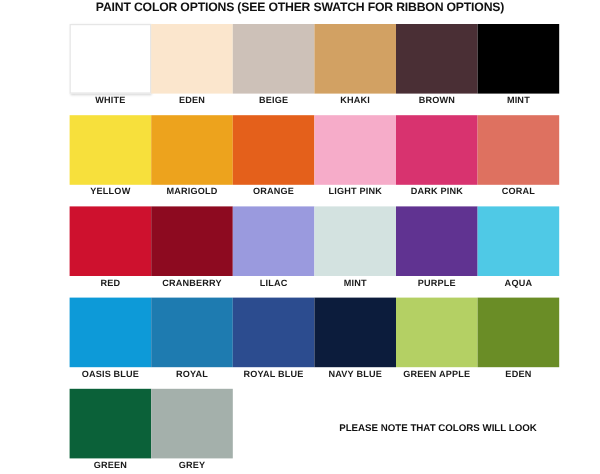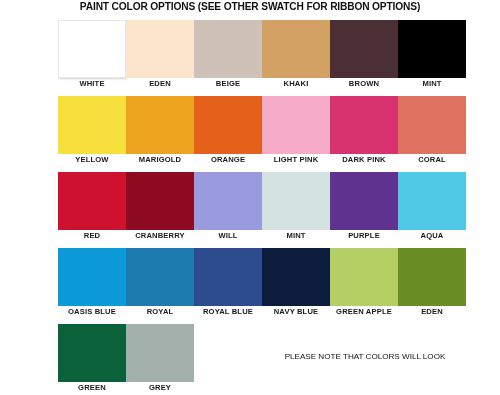--- a/index.html
+++ b/index.html
@@ -59,21 +59,21 @@
     letter-spacing:0.15px;
     color:#1a1a1a;
     white-space:nowrap;
   }
   .note{
     position:absolute;
     left:240px;top:350px;
     width:250px;
     text-align:center;
     font-size:8.1px;
-    font-weight:normal;
+    font-weight:bold;
     line-height:13px;
     color:#111111;
   }
   .note-line{display:block;white-space:nowrap;}
 </style>
 </head>
 <body>
 
 <div id="chart">
 
@@ -136,21 +136,21 @@
         <div class="cell">
           <div class="swatch" style="background: rgb(206, 17, 46);"></div>
           <div class="label">RED</div>
         </div>
         <div class="cell">
           <div class="swatch" style="background: rgb(141, 10, 32);"></div>
           <div class="label">CRANBERRY</div>
         </div>
         <div class="cell">
           <div class="swatch" style="background: rgb(154, 154, 222);"></div>
-          <div class="label">WILL</div>
+          <div class="label">LILAC</div>
         </div>
         <div class="cell">
           <div class="swatch" style="background: rgb(211, 226, 224);"></div>
           <div class="label">MINT</div>
         </div>
         <div class="cell">
           <div class="swatch" style="background: rgb(96, 51, 145);"></div>
           <div class="label">PURPLE</div>
         </div>
         <div class="cell">

